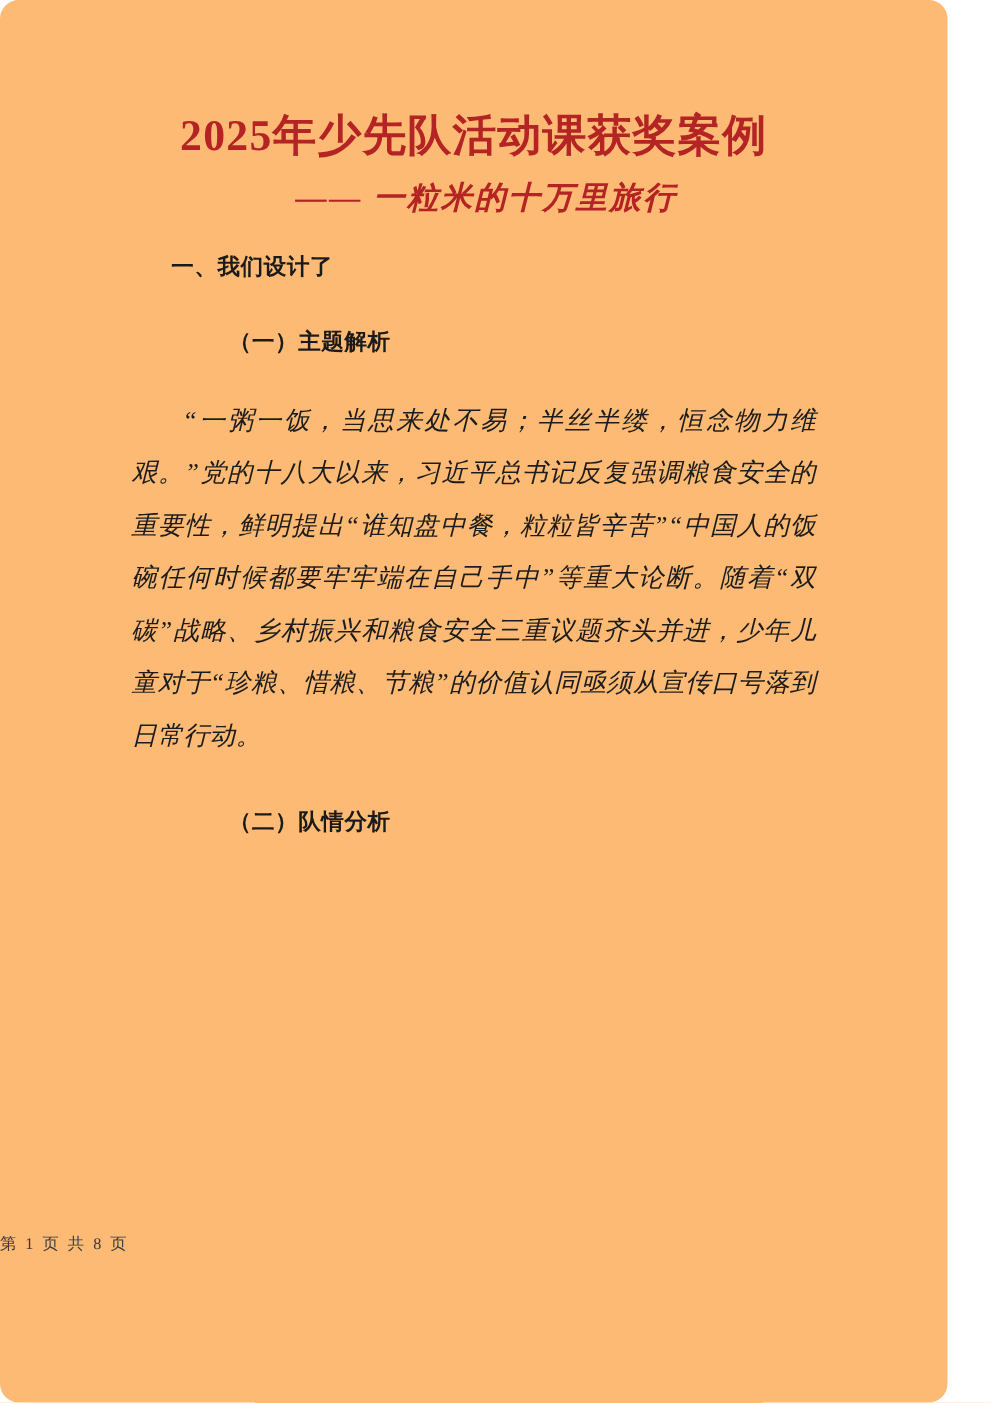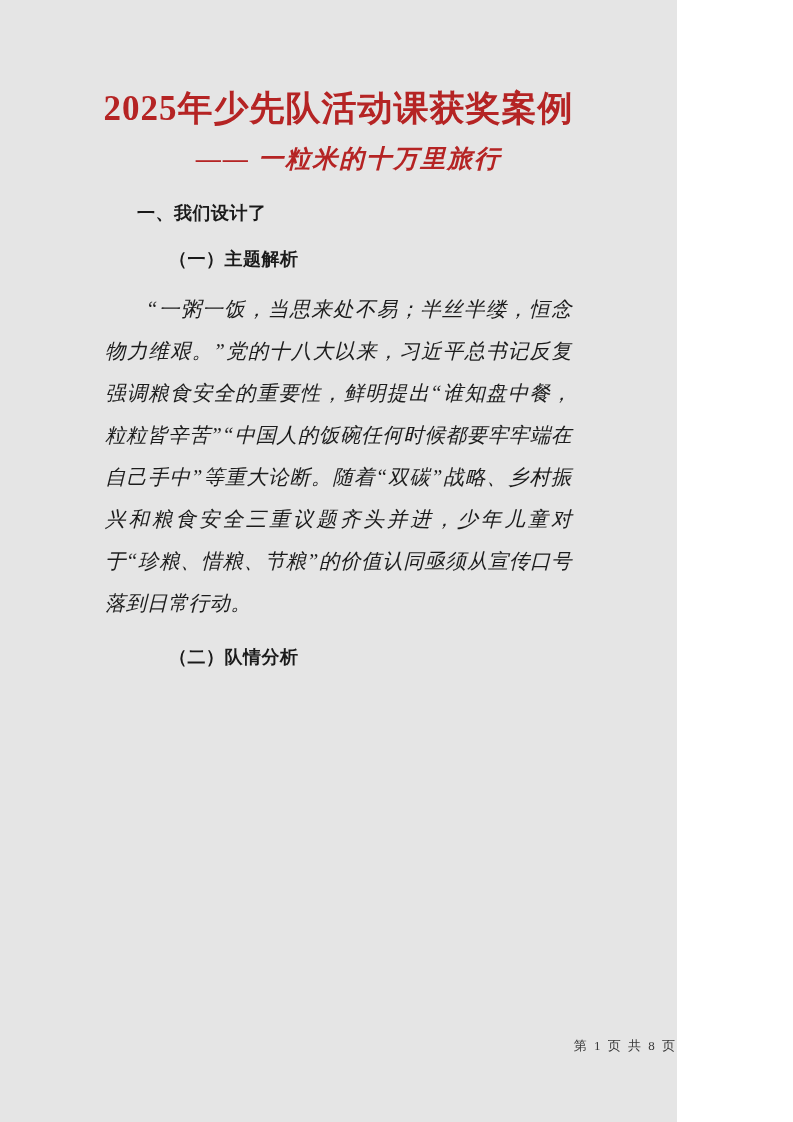--- a/index.html
+++ b/index.html
@@ -2,25 +2,26 @@
 <html><head>
 <meta charset="utf-8">
 <style>
   html, body {
     margin: 0;
     padding: 0;
     background: #ffffff;
   }
   .page {
     position: relative;
-    width: 677px;
+    width: 758px;
     height: 1122px;
-    background: #e5e5e5;
+    background: #fdba74;
     overflow: hidden;
     font-family: "Liberation Serif", "DejaVu Serif", serif;
+    border-radius: 15px;
   }
 
   
   .title-block {
     padding-top: 86px;
   }
   .doc-title {
     margin: 0;
     text-align: center;
     color: #b52424;
@@ -53,21 +54,21 @@
     margin: 0 0 0 0;
     padding-left: 32px;
     font-family: "Liberation Sans", "DejaVu Sans", sans-serif;
     font-weight: 700;
     font-size: 18px;
     line-height: 35px;
     color: #1a1a1a;
     letter-spacing: 0.5px;
   }
   .h3-heading {
-    margin: 2px;
+    margin: 16px;
     padding-left: 62px;
     font-family: "Liberation Sans", "DejaVu Sans", sans-serif;
     font-weight: 700;
     font-size: 18px;
     line-height: 35px;
     color: #1a1a1a;
     letter-spacing: 0.5px;
   }
   .body-para {
     margin: 0;
@@ -82,22 +83,22 @@
     letter-spacing: 0.4px;
   }
   .gap-sm { height: 9px; }
   .gap-md { height: 14px; }
 
   
   .page-footer {
     position: absolute;
     left: 0;
     right: 0;
-    top: 1036px;
-    text-align: right;
+    top: 986px;
+    text-align: left;
   }
   .footer-text {
     font-family: "Liberation Serif", "DejaVu Serif", serif;
     font-size: 13px;
     color: #3a3a3a;
     letter-spacing: 2px;
   }
 </style>
 </head>
 <body>

